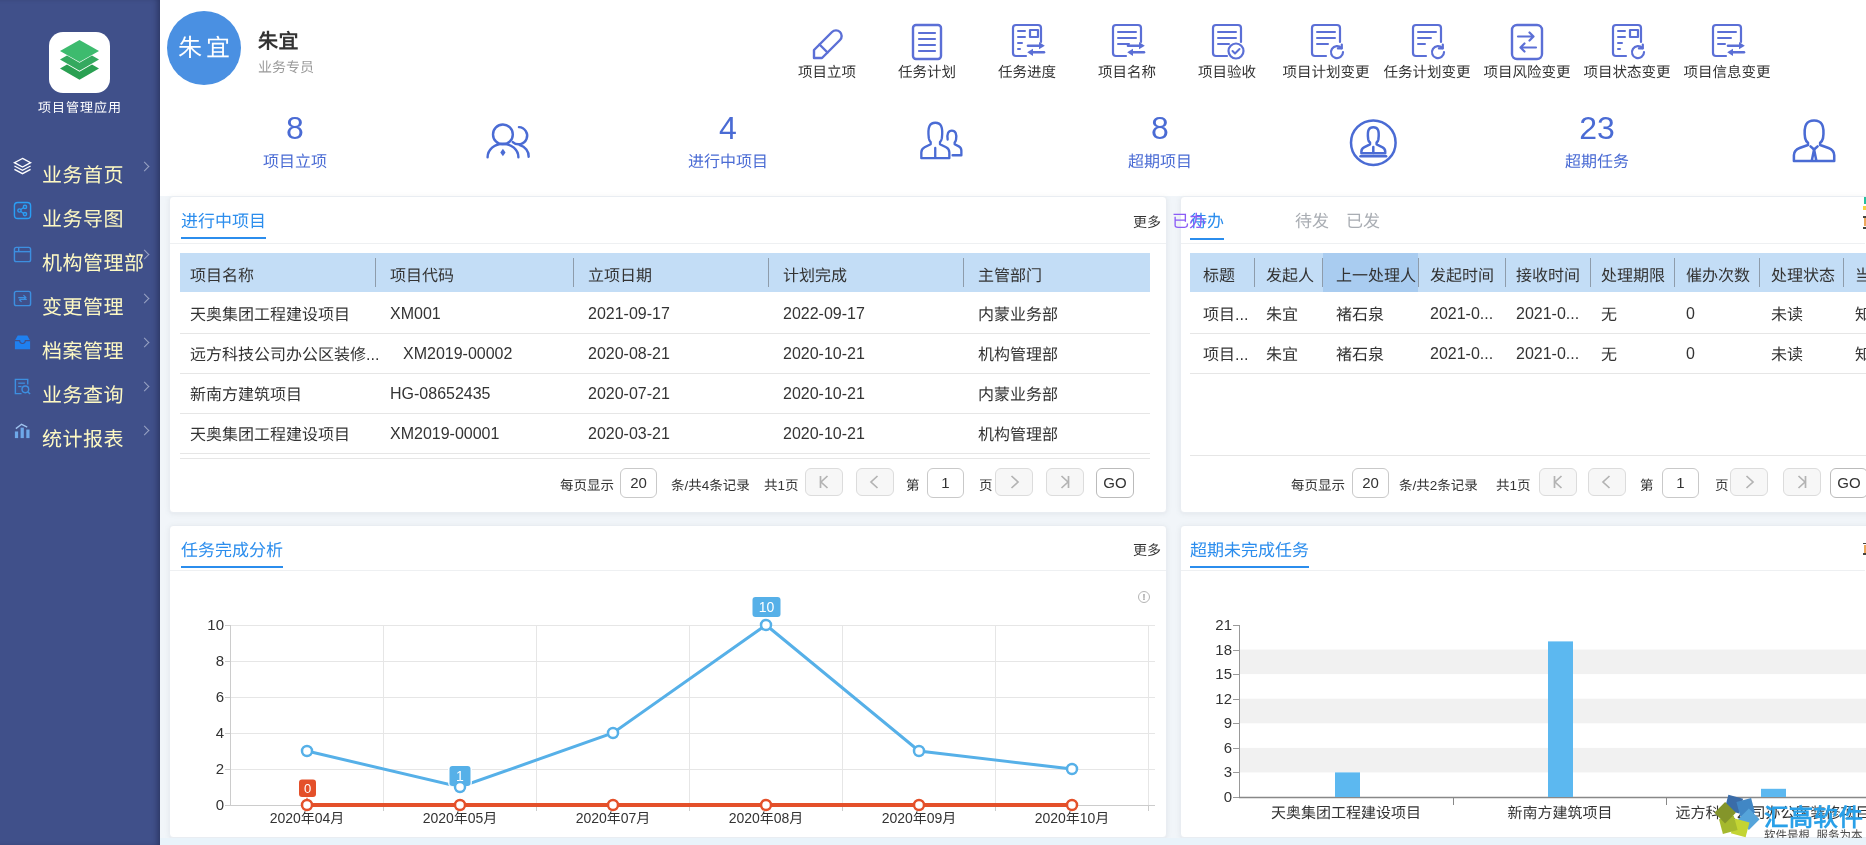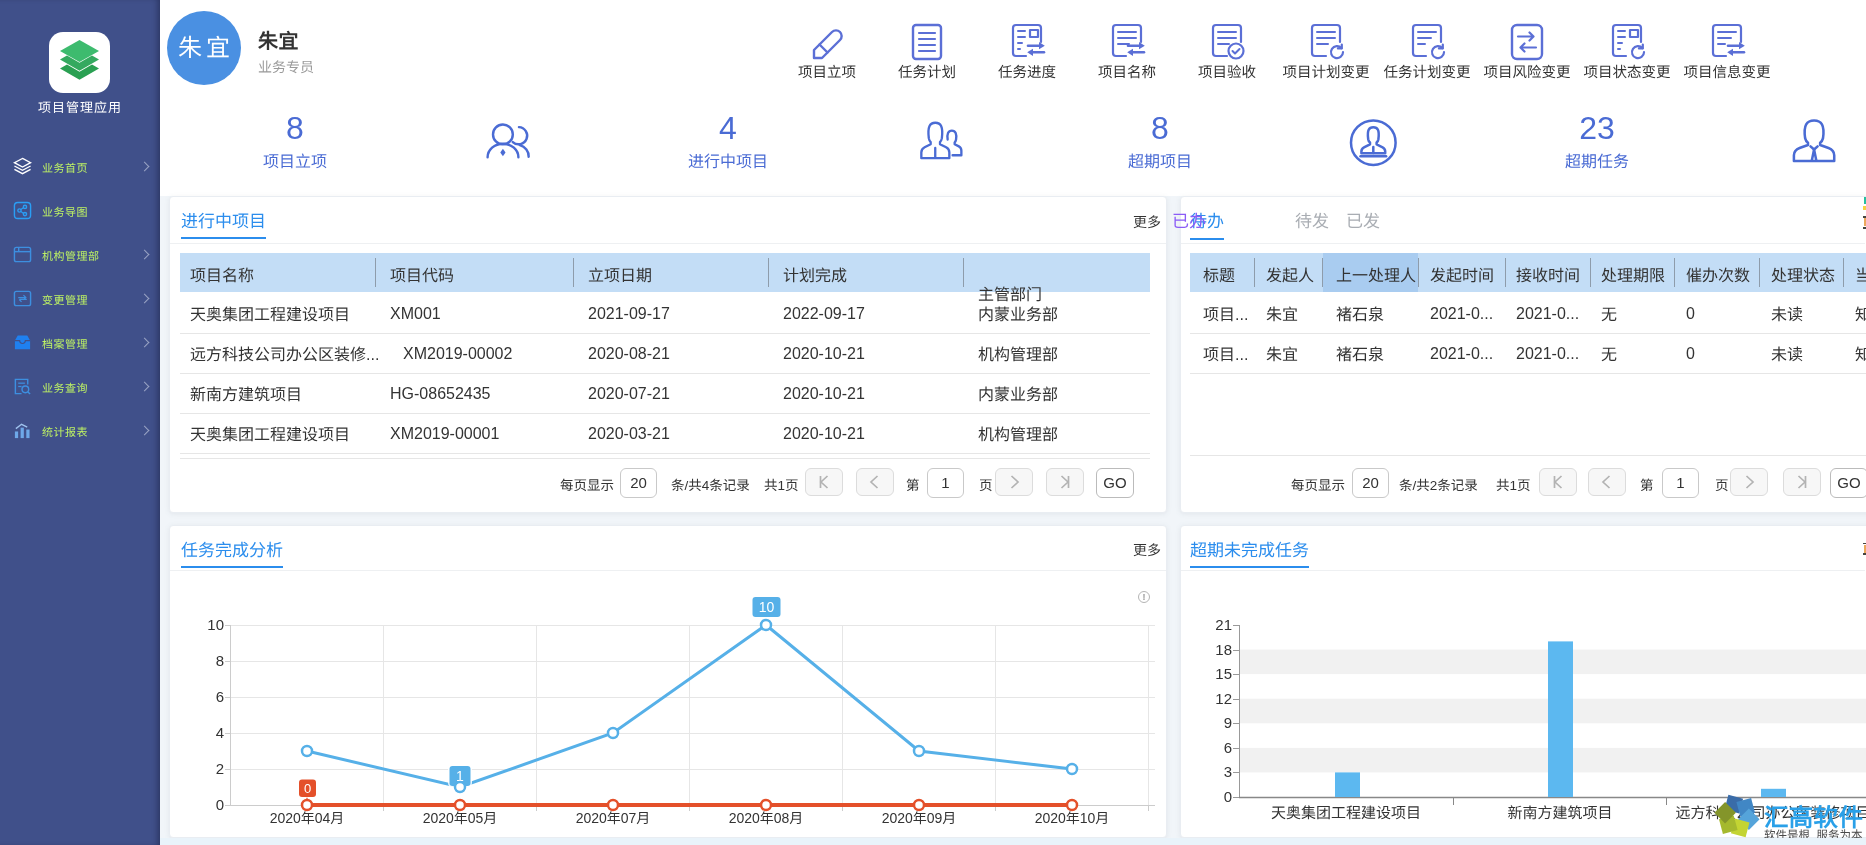--- a/index.html
+++ b/index.html
@@ -6,21 +6,21 @@
 *{margin:0;padding:0;box-sizing:border-box;}
 html,body{width:1866px;height:845px;overflow:hidden;}
 body{font-family:"Liberation Sans",sans-serif;background:#fff;position:relative;color:#333;}
 .abs{position:absolute;}
 
 #sidebar{position:absolute;left:0;top:0;width:160px;height:845px;background:#40508a;box-shadow:inset -5px 0 6px -3px rgba(0,0,20,.35);}
 #logo{position:absolute;left:49px;top:32px;width:61px;height:61px;background:#fff;border-radius:14px;}
 #logoname{position:absolute;left:0;top:97px;width:160px;text-align:center;color:#fff;font-size:13px;letter-spacing:1px;}
 .mitem{position:absolute;left:0;width:160px;height:30px;}
 .mitem .mico{position:absolute;left:13px;top:-2px;width:19px;height:19px;}
-.mitem .mtx{position:absolute;left:42px;top:0px;color:#bef264;font-size:11px;letter-spacing:.5px;}
+.mitem .mtx{position:absolute;left:42px;top:0px;color:#fef9c3;font-size:20px;letter-spacing:.5px;}
 .mitem .marr{position:absolute;left:141px;top:3.5px;width:7px;height:7px;border-top:1.6px solid #99a3c4;border-right:1.6px solid #99a3c4;transform:rotate(45deg);}
 
 #avatar{position:absolute;left:167px;top:11px;width:74px;height:74px;border-radius:50%;background:#4a90e2;color:#fff;font-size:24px;text-align:center;line-height:74px;letter-spacing:4px;text-indent:4px;}
 #uname{position:absolute;left:258px;top:25px;font-size:20px;color:#333;font-weight:600;letter-spacing:0.5px;}
 #utitle{position:absolute;left:258px;top:56px;font-size:14px;color:#9b9b9b;}
 .hicon{position:absolute;top:22px;width:44px;height:40px;}
 .hlabel{position:absolute;top:59.5px;font-size:14.5px;color:#333;white-space:nowrap;transform:translateX(-50%);}
 
 .snum{position:absolute;top:110px;font-size:32px;color:#4a6bd4;transform:translateX(-50%);}
 .slabel{position:absolute;top:148px;font-size:16px;color:#4a6bd4;transform:translateX(-50%);white-space:nowrap;}
@@ -260,21 +260,21 @@
 
 <div class="th" style="left:180px;top:253px;width:970px;height:39px;"></div>
 <div class="tsep" style="left:375px;top:258px;height:29px;"></div>
 <div class="tsep" style="left:573px;top:258px;height:29px;"></div>
 <div class="tsep" style="left:768px;top:258px;height:29px;"></div>
 <div class="tsep" style="left:963px;top:258px;height:29px;"></div>
 <div class="thc" style="left:190px;top:262px;">项目名称</div>
 <div class="thc" style="left:390px;top:262px;">项目代码</div>
 <div class="thc" style="left:588px;top:262px;">立项日期</div>
 <div class="thc" style="left:783px;top:262px;">计划完成</div>
-<div class="thc" style="left:978px;top:262px;margin-top:19px;">主管部门</div>
+<div class="thc" style="left:978px;top:262px;">主管部门</div>
 <div class="tr" style="left:190px;top:301px;">天奥集团工程建设项目</div>
 <div class="tr" style="left:390px;top:305px;">XM001</div>
 <div class="tr" style="left:588px;top:305px;">2021-09-17</div>
 <div class="tr" style="left:783px;top:305px;">2022-09-17</div>
 <div class="tr" style="left:978px;top:301px;">内蒙业务部</div>
 <div class="rline" style="left:180px;top:333px;width:970px;"></div>
 <div class="tr" style="left:190px;top:341px;">远方科技公司办公区装修...</div>
 <div class="tr" style="left:390px;top:345px;margin-left:13px;">XM2019-00002</div>
 <div class="tr" style="left:588px;top:345px;">2020-08-21</div>
 <div class="tr" style="left:783px;top:345px;">2020-10-21</div>

